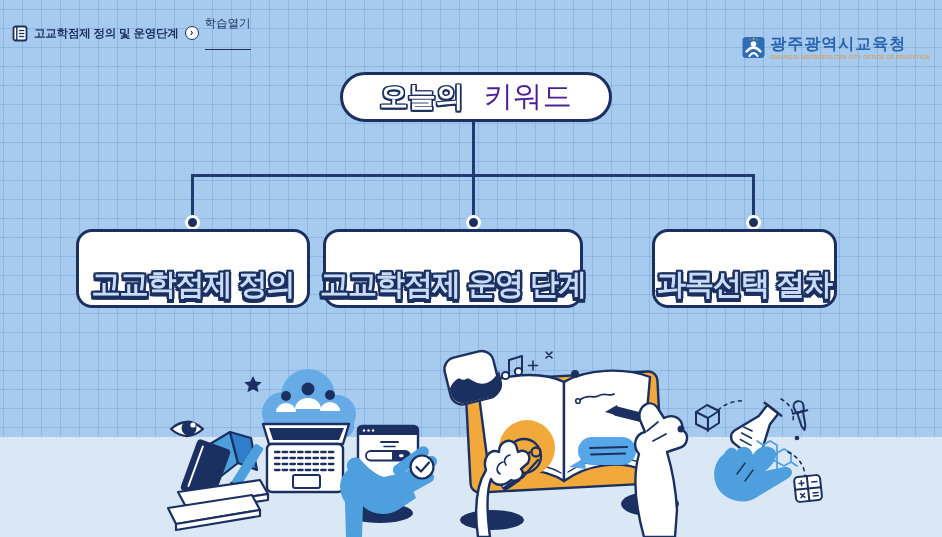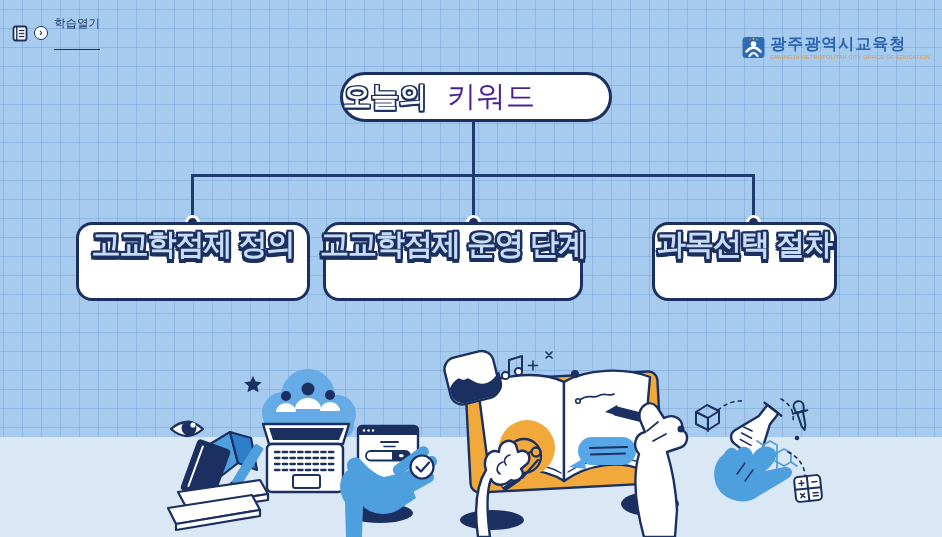--- a/index.html
+++ b/index.html
@@ -24,34 +24,34 @@
   .crumb-current{font-size:11.5px;font-weight:400;border-bottom:1.5px solid #1B3060;padding-bottom:18px;}
 
   
   .logo{position:absolute;right:12px;top:15px;display:flex;align-items:flex-start;gap:4px;margin-top:20px;}
   .logo-text{display:flex;flex-direction:column;}
   .logo-title{font-family:"Liberation Serif", serif;font-size:16px;font-weight:bold;color:#2A63AE;letter-spacing:1px;line-height:1.1;}
   .logo-sub{font-size:5.5px;color:#E2953B;letter-spacing:0.2px;margin-top:1px;white-space:nowrap;}
 
   
   .pill{position:absolute;left:340px;top:72px;width:272px;height:50px;background:#fff;
-    border:3px solid #1B3060;border-radius:28px;display:flex;align-items:center;
+    border:3px solid #1B3060;border-radius:28px;display:flex;align-items:center;justify-content:center;
     gap:20px;box-sizing:border-box;}
   .pill-prefix{font-size:28px;font-weight:700;color:#fff;letter-spacing:0px;
     text-shadow:-1.5px -1.5px 0 #1B3060,1.5px -1.5px 0 #1B3060,-1.5px 1.5px 0 #1B3060,1.5px 1.5px 0 #1B3060,
                  0 -1.5px 0 #1B3060,0 1.5px 0 #1B3060,-1.5px 0 0 #1B3060,1.5px 0 0 #1B3060;}
   .pill-keyword{font-size:29px;font-weight:400;color:#4c1d95;letter-spacing:0.5px;}
 
   
   .cline{position:absolute;background:#1F3A6E;}
   .dot{position:absolute;width:9px;height:9px;border-radius:50%;background:#1B3060;border:3.5px solid #fff;}
 
   
-  .kw-box{position:absolute;top:222px;height:79px;background:#fff;border:3.5px solid #1B3060;
-    border-radius:16px;display:flex;align-items:flex-start;justify-content:center;box-sizing:border-box;}
+  .kw-box{position:absolute;top:229px;height:79px;background:#fff;border:3.5px solid #1B3060;
+    border-radius:16px;display:flex;align-items:flex-end;justify-content:center;box-sizing:border-box;}
   .kw-label{font-size:29px;font-weight:800;color:#C9DCF6;letter-spacing:-1px;white-space:nowrap;
     text-shadow:-2px -2px 0 #1B3060,2px -2px 0 #1B3060,-2px 2px 0 #1B3060,2px 2px 0 #1B3060,
                  -2.5px 0 0 #1B3060,2.5px 0 0 #1B3060,0 -2.5px 0 #1B3060,0 2.5px 0 #1B3060,
                  0 4px 0 #1B3060,2px 4px 0 #1B3060,-2px 4px 0 #1B3060;}
 
   .scene{position:absolute;left:0;top:0;width:942px;height:537px;pointer-events:none;}
 </style>
 </head>
 <body>
 
@@ -259,20 +259,21 @@
   </svg>
 
   <div class="breadcrumb">
     <svg width="16" height="17" viewBox="0 0 16 17">
       <rect x="1.5" y="1.5" width="13" height="14" rx="2" fill="#fff" stroke="#1B3060" stroke-width="1.8"></rect>
       <line x1="4.8" y1="1.5" x2="4.8" y2="15.5" stroke="#1B3060" stroke-width="1.4"></line>
       <line x1="7" y1="5.5" x2="12.3" y2="5.5" stroke="#1B3060" stroke-width="1.3"></line>
       <line x1="7" y1="8.5" x2="12.3" y2="8.5" stroke="#1B3060" stroke-width="1.3"></line>
       <line x1="7" y1="11.5" x2="12.3" y2="11.5" stroke="#1B3060" stroke-width="1.3"></line>
     </svg>
+    <span class="crumb-section">고교학점제 정의 및 운영단계</span>
     <span class="crumb-sep">›</span>
     <span class="crumb-current">학습열기</span>
   </div>
 
   <div class="logo">
     <svg width="24" height="24" viewBox="0 0 24 24">
       <rect x="0.5" y="2" width="22" height="21" rx="3.5" fill="#2E6CB5"></rect>
       <circle cx="11.5" cy="9" r="2.8" fill="#fff"></circle>
       <path d="M4.5,16.5 Q11.5,8.5 18.5,16.5" fill="none" stroke="#fff" stroke-width="2.4" stroke-linecap="round"></path>
       <path d="M7.5,21 Q11.5,15 15.5,21" fill="none" stroke="#fff" stroke-width="2.2" stroke-linecap="round"></path>

